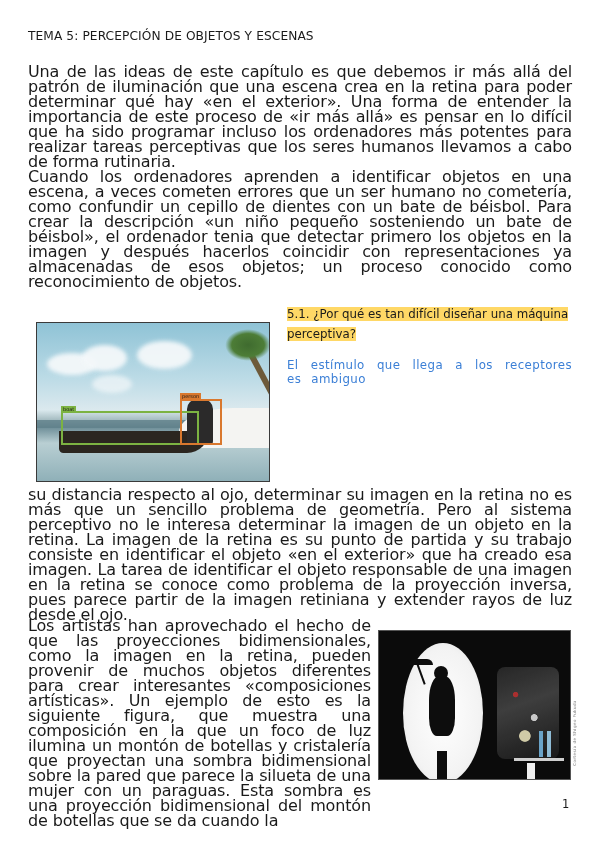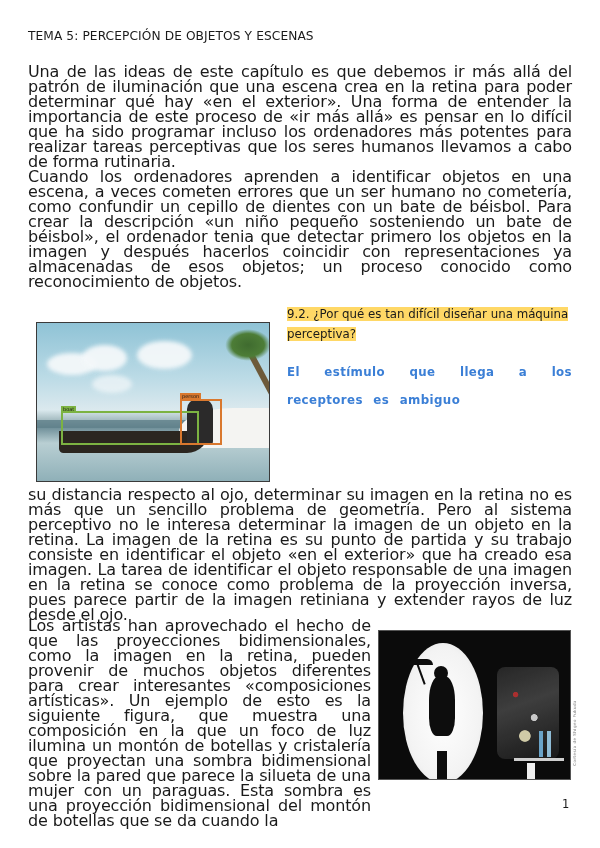--- a/index.html
+++ b/index.html
@@ -20,21 +20,21 @@
   .boat { position:absolute; left:22px; top:108px; width:150px; height:22px; background:#2b2620; border-radius:0 0 40px 8px; }
   .person { position:absolute; left:150px; top:76px; width:26px; height:46px; background:#2b2a2a; border-radius:10px 10px 4px 4px; }
   .palm-trunk { position:absolute; left:205px; top:20px; width:6px; height:90px; background:#6d5a3a; transform:rotate(-28deg); transform-origin:top; }
   .palm-leaves { position:absolute; left:188px; top:6px; width:46px; height:32px; background:radial-gradient(ellipse at center,#3f6b2f 0%,#4d7d37 50%,transparent 70%); }
   .bbox { position:absolute; border:2.5px solid; box-sizing:border-box; }
   .bbox-label { position:absolute; font-size:5px; line-height:6px; padding:0 2px; color:#1a1a1a; }
   .rcol { position:absolute; left:287px; width:285px; }
   .hl { font-size:11.8px; line-height:19.5px; }
   .hl span { background:#ffd866; }
   #h51 { top:305px; }
-  #sub { top:358px; color:#3b7fd6; font-size:11.8px; line-height:28px; text-align:justify; letter-spacing:0.4px; word-spacing:6px;font-weight:bold; }
+  #sub { top:358px; color:#3b7fd6; font-size:11.8px; line-height:14px; text-align:justify; letter-spacing:0.4px; word-spacing:6px; }
   #p3 { left:287px; top:410px; width:285px; }
   #p4 { left:28px; top:487px; width:544px; }
   #p5 { left:28px; top:618px; width:343px; }
   .shadow-img { position:absolute; left:378px; top:630px; width:193px; height:150px; background:#0b0b0b; overflow:hidden; border:1px solid #555; box-sizing:border-box; }
   .spot { position:absolute; left:24px; top:12px; width:80px; height:140px; border-radius:50%;
           background:radial-gradient(ellipse at center,#ffffff 0%,#f3f3f3 65%,#dadada 100%); }
   .sil-body { position:absolute; left:50px; top:45px; width:26px; height:60px; background:#0d0d0d; border-radius:40% 40% 30% 30%; }
   .sil-head { position:absolute; left:55px; top:35px; width:14px; height:14px; background:#0d0d0d; border-radius:50%; }
   .sil-umb { position:absolute; left:30px; top:28px; width:24px; height:6px; background:#0d0d0d; border-radius:12px 12px 0 0; }
   .sil-stick { position:absolute; left:41px; top:32px; width:2px; height:22px; background:#0d0d0d; transform:rotate(-20deg); }
@@ -78,21 +78,21 @@
     <div class="person"></div>
 
     <div class="bbox" style="left:24px;top:88px;width:138px;height:34px;border-color:#7cb342;"></div>
     <div class="bbox-label" style="left:24px;top:83px;background:#7cb342;">boat</div>
 
     <div class="bbox" style="left:143px;top:76px;width:42px;height:46px;border-color:#d9782e;"></div>
     <div class="bbox-label" style="left:143px;top:70px;background:#d9782e;">person</div>
   </div>
 
   <div class="rcol hl" id="h51">
-    <span>9.2. ¿Por qué es tan difícil diseñar una máquina perceptiva?</span>
+    <span>5.1. ¿Por qué es tan difícil diseñar una máquina perceptiva?</span>
   </div>
 
   <div class="rcol" id="sub">El estímulo que llega a los receptores es ambiguo</div>
 
 
   <div class="p" id="p4">
     <span>su distancia respecto al ojo, determinar su imagen en la retina no es más que un sencillo problema de geometría. Pero al sistema perceptivo no le interesa determinar la imagen de un objeto en la retina. La imagen de la retina es su punto de partida y su trabajo consiste en identificar el objeto «en el exterior» que ha creado esa imagen. La tarea de identificar el objeto responsable de una imagen en la retina se conoce como</span>
     <b>problema de la proyección inversa</b><span>, pues parece partir de la imagen retiniana y extender rayos de luz desde el ojo.</span>
   </div>
 

